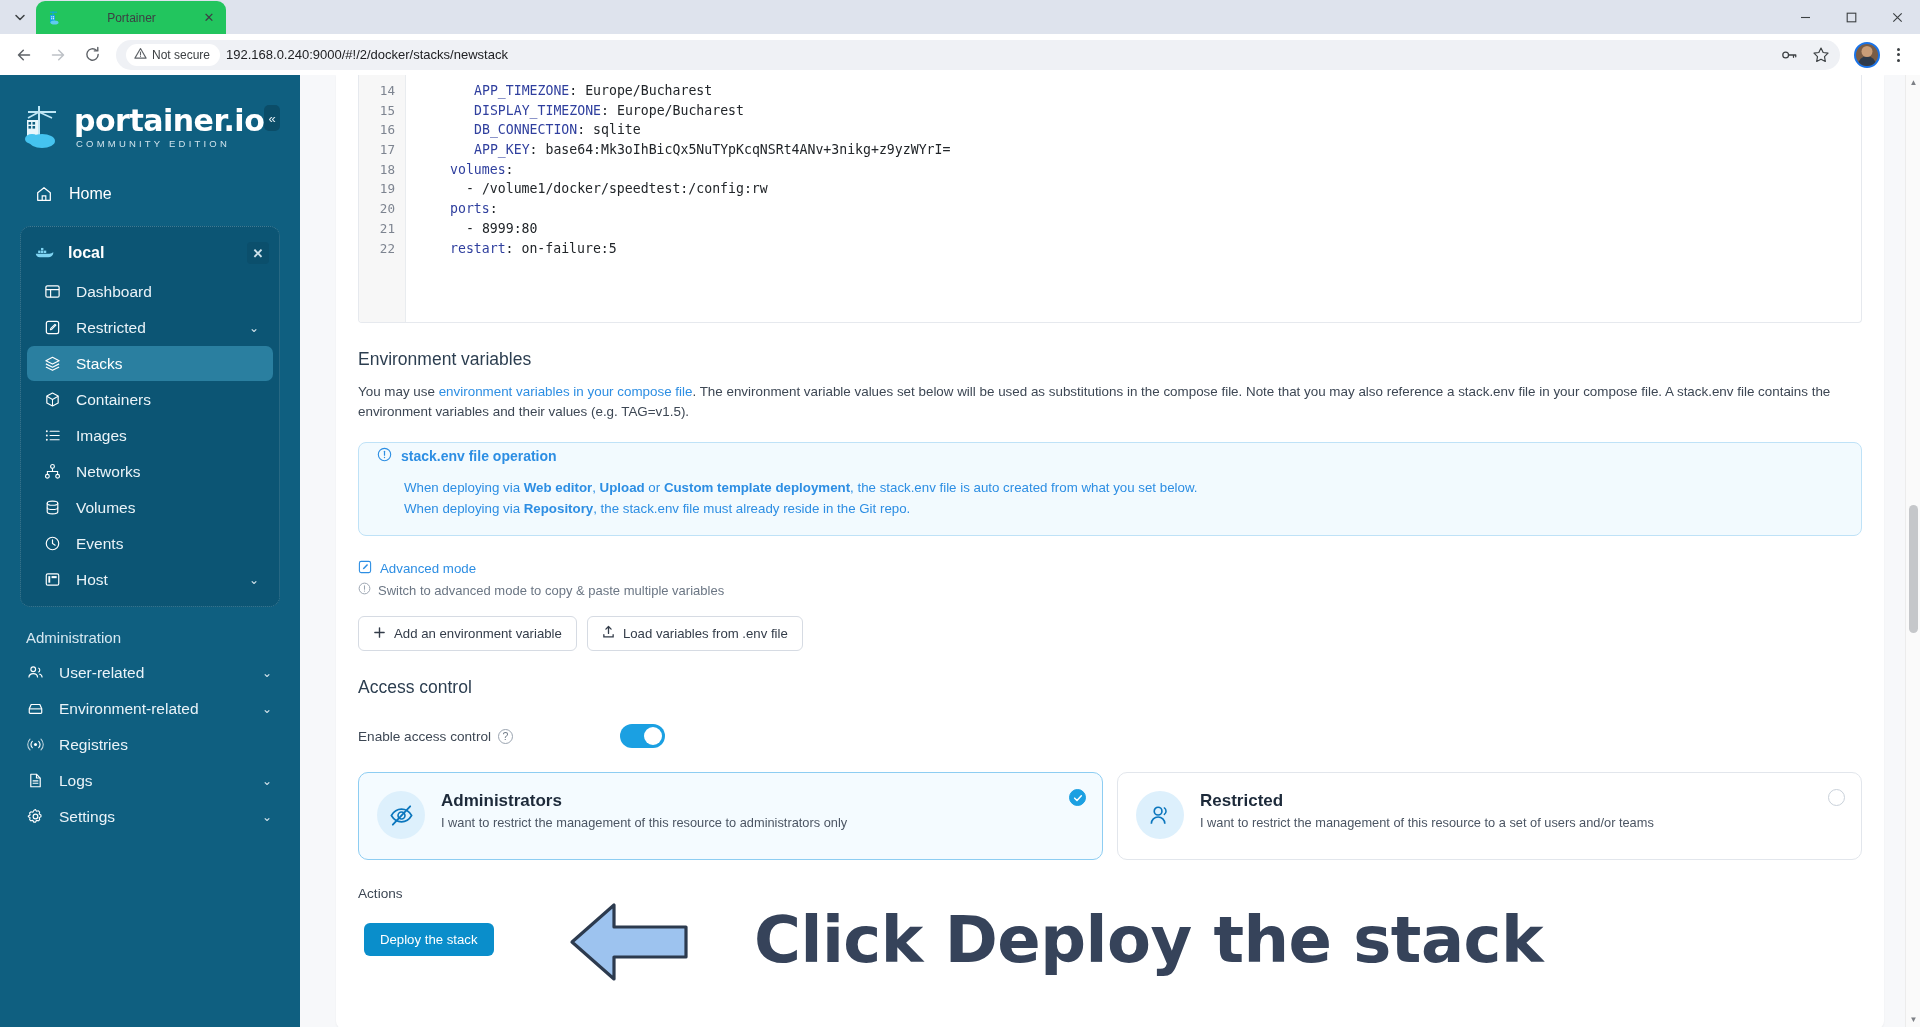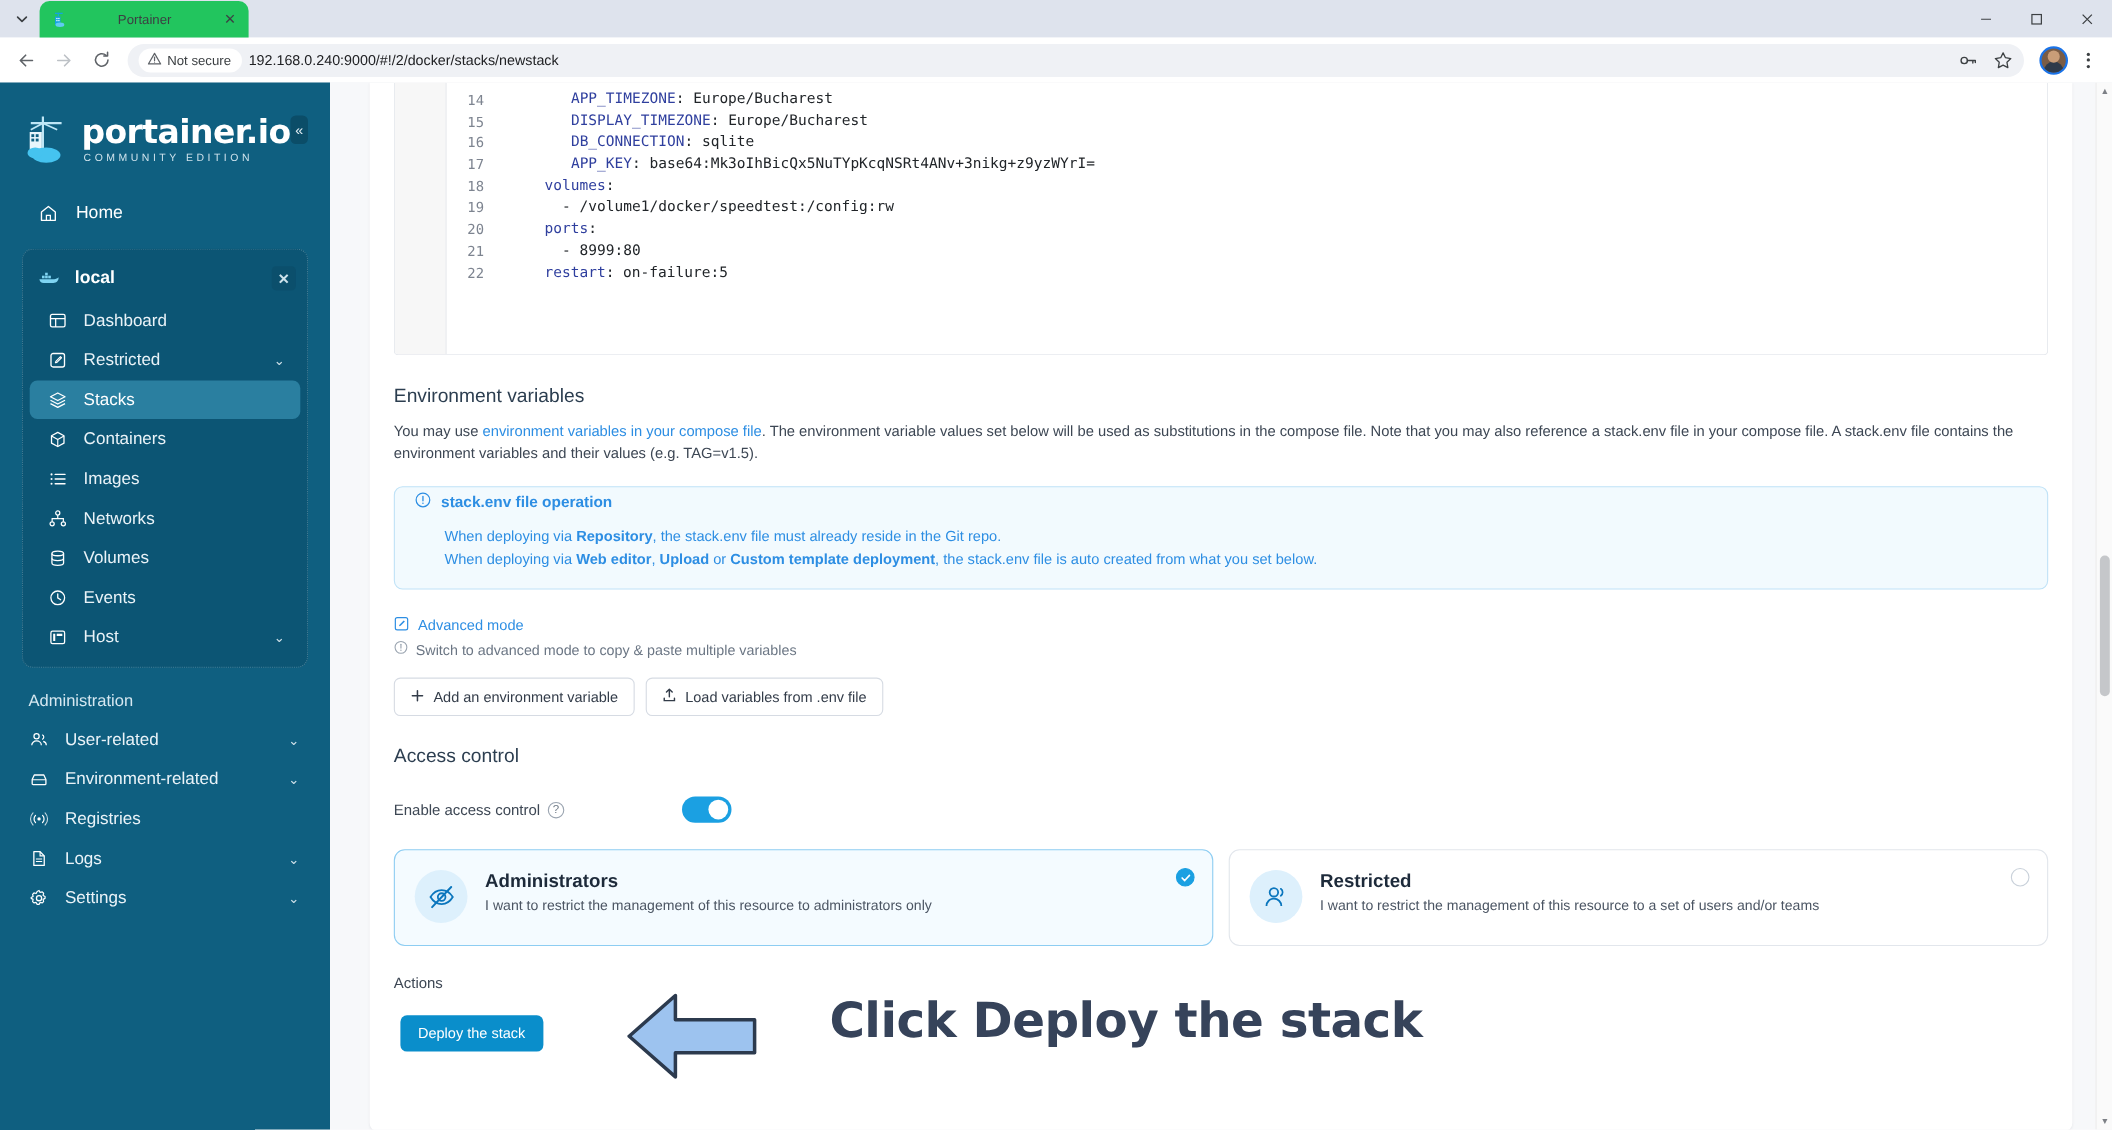--- a/index.html
+++ b/index.html
@@ -174,21 +174,21 @@
     box-shadow: 0 1px 2px rgba(16,24,40,.05);
   }
 
   
   .editor-wrap { padding: 0 22px 0 22px; }
   .editor {
     background: #ffffff; border: 1px solid #e6e9ee; border-top: none;
     border-radius: 0 0 4px 4px;
     font-family: "DejaVu Sans Mono", monospace;
     font-size: 13.2px; line-height: 19.7px; color: #212529;
-    height: 248px; overflow: hidden; position: relative; padding-left: 45px;
+    height: 248px; overflow: hidden; position: relative;
   }
   .gutter {
     position: absolute; left: 0; top: 0; width: 47px; height: 100%;
     background: #f7f7f7; border-right: 1px solid #e9ecef;
   }
   .code-lines { position: relative; padding-top: 6px; }
   .cline { display: flex; height: 19.7px; }
   .lno {
     width: 47px; flex: 0 0 47px; text-align: right; padding-right: 11px;
     color: #7d8490; font-size: 12.6px; position: relative; z-index: 2;
@@ -283,21 +283,21 @@
   }
   .deploy-area { margin: 8px 22px 0 22px; position: relative; height: 120px; }
   .btn-deploy {
     background: #0a8ecb; color: #fff; border: none; border-radius: 6px;
     padding: 9px 16px; font-size: 13.2px; cursor: pointer;
     position: absolute; left: 6px; top: 14px;
   }
   .annot-arrow { position: absolute; left: 210px; top: -10px; }
   .annot-text {
     position: absolute; left: 396px; top: -6px;
-    font-size: 44px; font-weight: 700; color: #36435a;
+    font-size: 64px; font-weight: 700; color: #36435a;
     letter-spacing: -0.5px; white-space: nowrap;
     font-family: "DejaVu Sans", sans-serif;
   }
 
   
   .scrollbar {
     position: absolute; right: 0; top: 0; width: 15px; height: 952px;
     background: #fafafa; border-left: 1px solid #ececec;
   }
   .scroll-thumb {
@@ -681,22 +681,22 @@
         <div class="infobox-head">
           <span>
             <svg width="15" height="15" viewBox="0 0 16 16">
                 <circle cx="8" cy="8" r="6.6" stroke="#2d8ee3" stroke-width="1.2" fill="none"></circle>
                 <path d="M8 4.6v4.2" stroke="#2d8ee3" stroke-width="1.3" stroke-linecap="round"></path>
                 <circle cx="8" cy="11.2" r="0.75" fill="#2d8ee3"></circle>
               </svg>
           </span>
           <span>stack.env file operation</span>
         </div>
+        <div class="infobox-line"><span>When deploying via </span><b>Web editor</b><span>, </span><b>Upload</b><span> or </span><b>Custom template deployment</b><span>, the stack.env file is auto created from what you set below.</span></div>
         <div class="infobox-line"><span>When deploying via </span><b>Repository</b><span>, the stack.env file must already reside in the Git repo.</span></div>
-        <div class="infobox-line"><span>When deploying via </span><b>Web editor</b><span>, </span><b>Upload</b><span> or </span><b>Custom template deployment</b><span>, the stack.env file is auto created from what you set below.</span></div>
       </div>
 
       <div class="advmode">
         <span>
           <svg width="14" height="14" viewBox="0 0 16 16">
               <rect x="1.6" y="1.6" width="12.8" height="12.8" rx="2" stroke="#2d8ee3" stroke-width="1.25" fill="none"></rect>
               <path d="M10.3 4.6l1.2 1.2-4.4 4.4-1.7.5.5-1.7z" fill="#2d8ee3"></path>
             </svg>
         </span>
         <span>Advanced mode</span>

